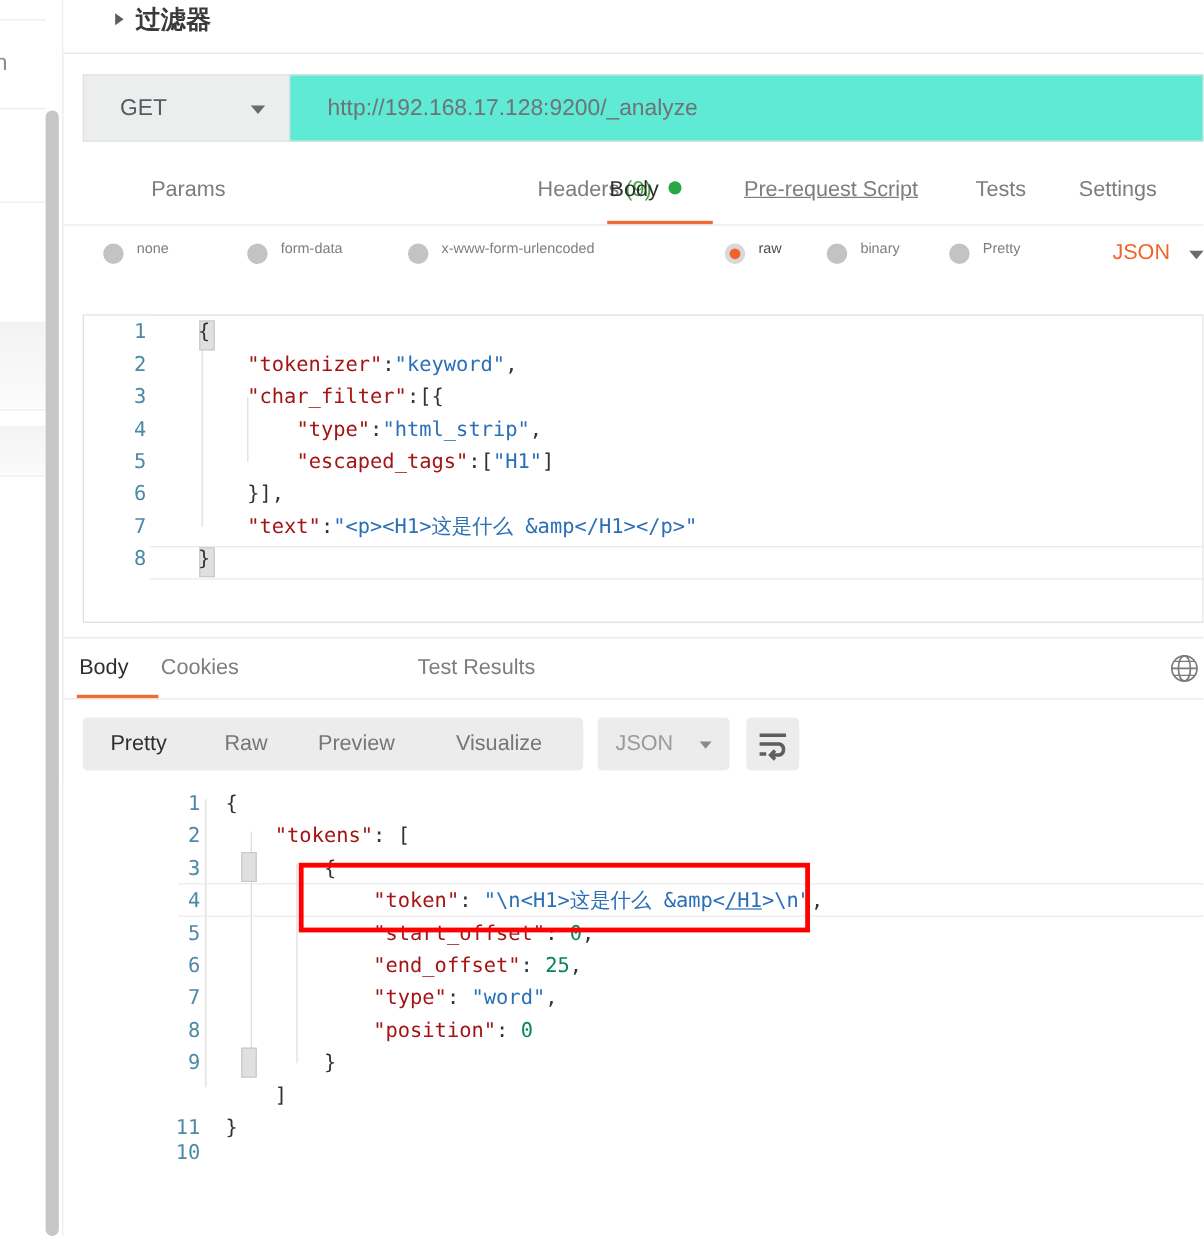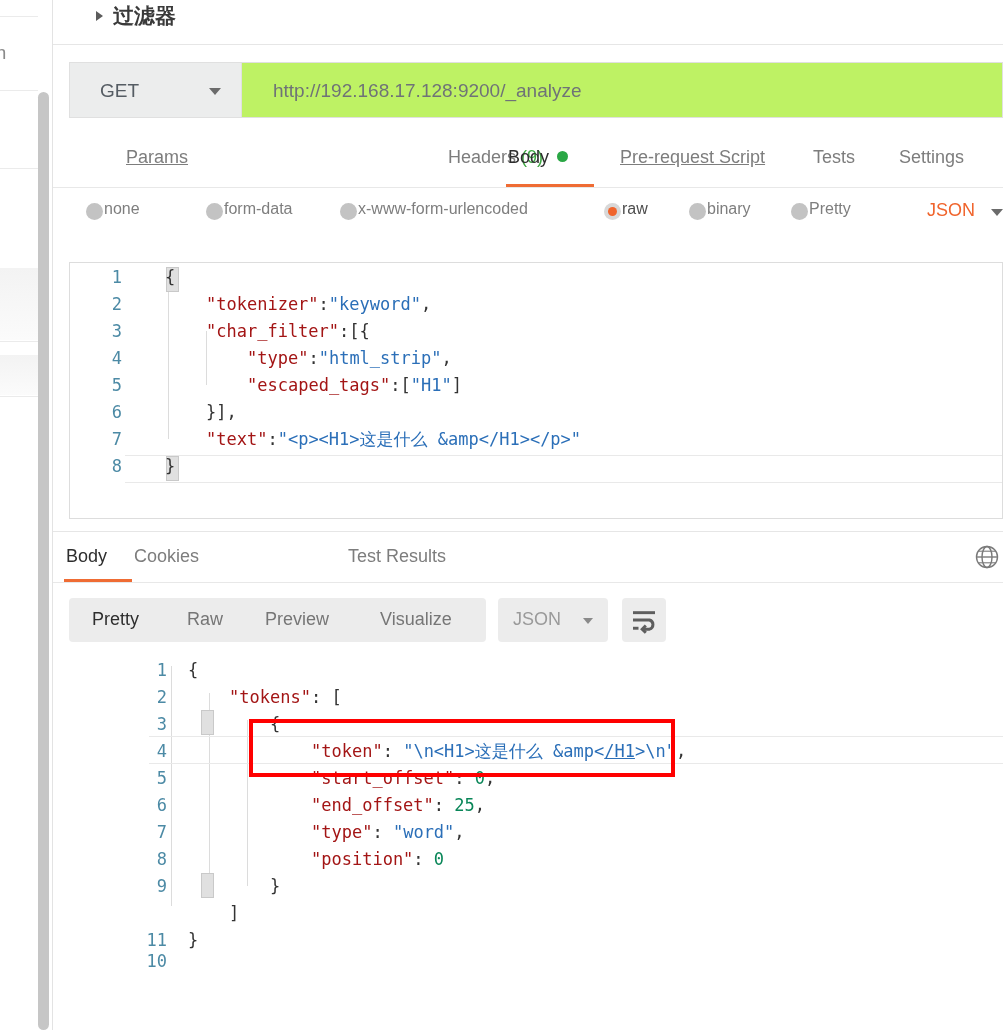--- a/index.html
+++ b/index.html
@@ -54,21 +54,21 @@
     position: absolute; left: 30px; top: 17px;
     font-size: 19px; color: #555c63;
   }
   .method-caret {
     position: absolute; right: 20px; top: 25px;
     width: 0; height: 0; border-top: 7px solid #6b6b6b;
     border-left: 6px solid transparent; border-right: 6px solid transparent;
   }
   .url-box {
     position: absolute; left: 172px; top: 0; width: 762px; height: 56px;
-    background: #bef264; border: 1px solid #e0e0e0;
+    background: #5eead4; border: 1px solid #e0e0e0;
   }
   .url-text {
     position: absolute; left: 31px; top: 17px;
     font-size: 19px; color: #6f7377; white-space: nowrap;
   }
 
   
   .req-tabs { position: absolute; left: 16px; top: 137px; width: 934px; height: 50px; }
   .req-tab {
     position: absolute; top: 0; height: 50px;
@@ -89,21 +89,21 @@
   .radio-item { position: absolute; top: 0; height: 32px; white-space: nowrap; cursor: pointer; }
   .radio-circle {
     position: absolute; left: 0; top: 5px; width: 17px; height: 17px;
     border-radius: 50%; background: #c3c3c3;
   }
   .radio-circle.on { background: #d8d8d8; }
   .radio-circle.on::after {
     content: ""; position: absolute; left: 4px; top: 4px;
     width: 9px; height: 9px; border-radius: 50%; background: #f0642c;
   }
-  .radio-text { position: absolute; left: 18px; top: 2px; font-size: 16px; color: #7e7e7e; }
+  .radio-text { position: absolute; left: 28px; top: 2px; font-size: 12px; color: #7e7e7e; }
   .json-sel { position: absolute; top: 2px; font-size: 18px; color: #f0642c; cursor: pointer; }
   .json-caret {
     position: absolute; top: 11px;
     width: 0; height: 0; border-top: 7px solid #6b6b6b;
     border-left: 6px solid transparent; border-right: 6px solid transparent; cursor: pointer;
   }
 
   
   .editor {
     position: absolute; background: #fff; border: 1px solid #dddddd;
@@ -201,21 +201,21 @@
       <div class="method-box">
         <div class="method-label">GET</div>
         <div class="method-caret"></div>
       </div>
       <div class="url-box">
         <div class="url-text">http://192.168.17.128:9200/_analyze</div>
       </div>
     </div>
 
     <div class="req-tabs">
-      <div class="req-tab" style="left:57px;text-decoration:underline;"><span>Params</span></div>
+      <div class="req-tab" style="left:57px;"><span>Params</span></div>
       <div class="req-tab" style="left:331px;margin-left:48px;"><span>Headers</span><span class="count">(9)</span></div>
       <div class="req-tab active" style="left:439px;"><span>Body</span><span class="dot"></span></div>
       <div class="req-tab" style="left:551px;text-decoration:underline;"><span>Pre-request Script</span></div>
       <div class="req-tab" style="left:744px;"><span>Tests</span></div>
       <div class="req-tab" style="left:830px;"><span>Settings</span></div>
       <div class="tab-underline" style="left:437px;width:88px;"></div>
     </div>
     <div class="hr-tabs"></div>
 
     <div class="radio-row">

